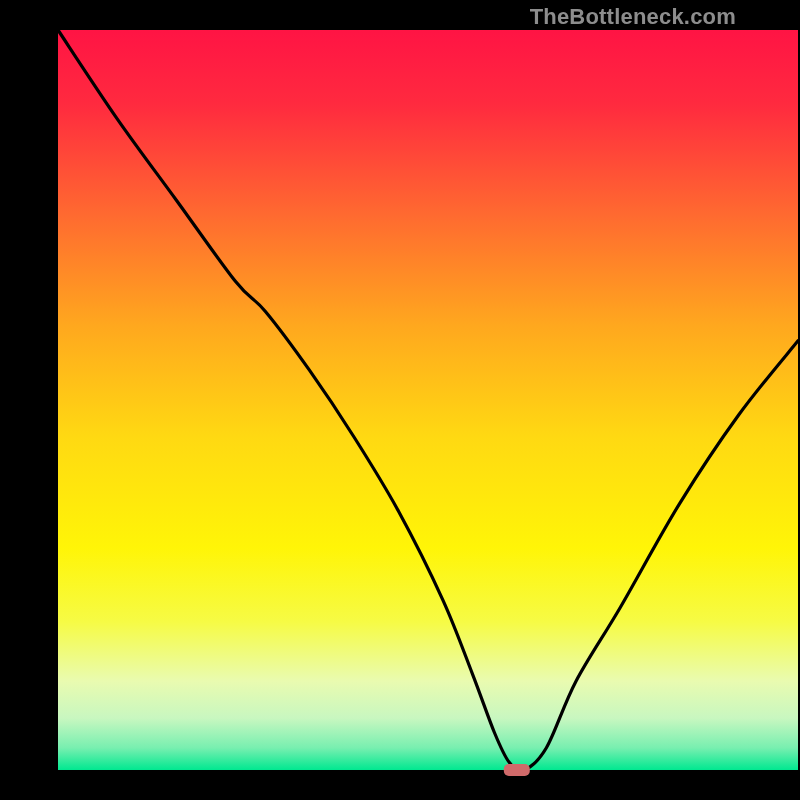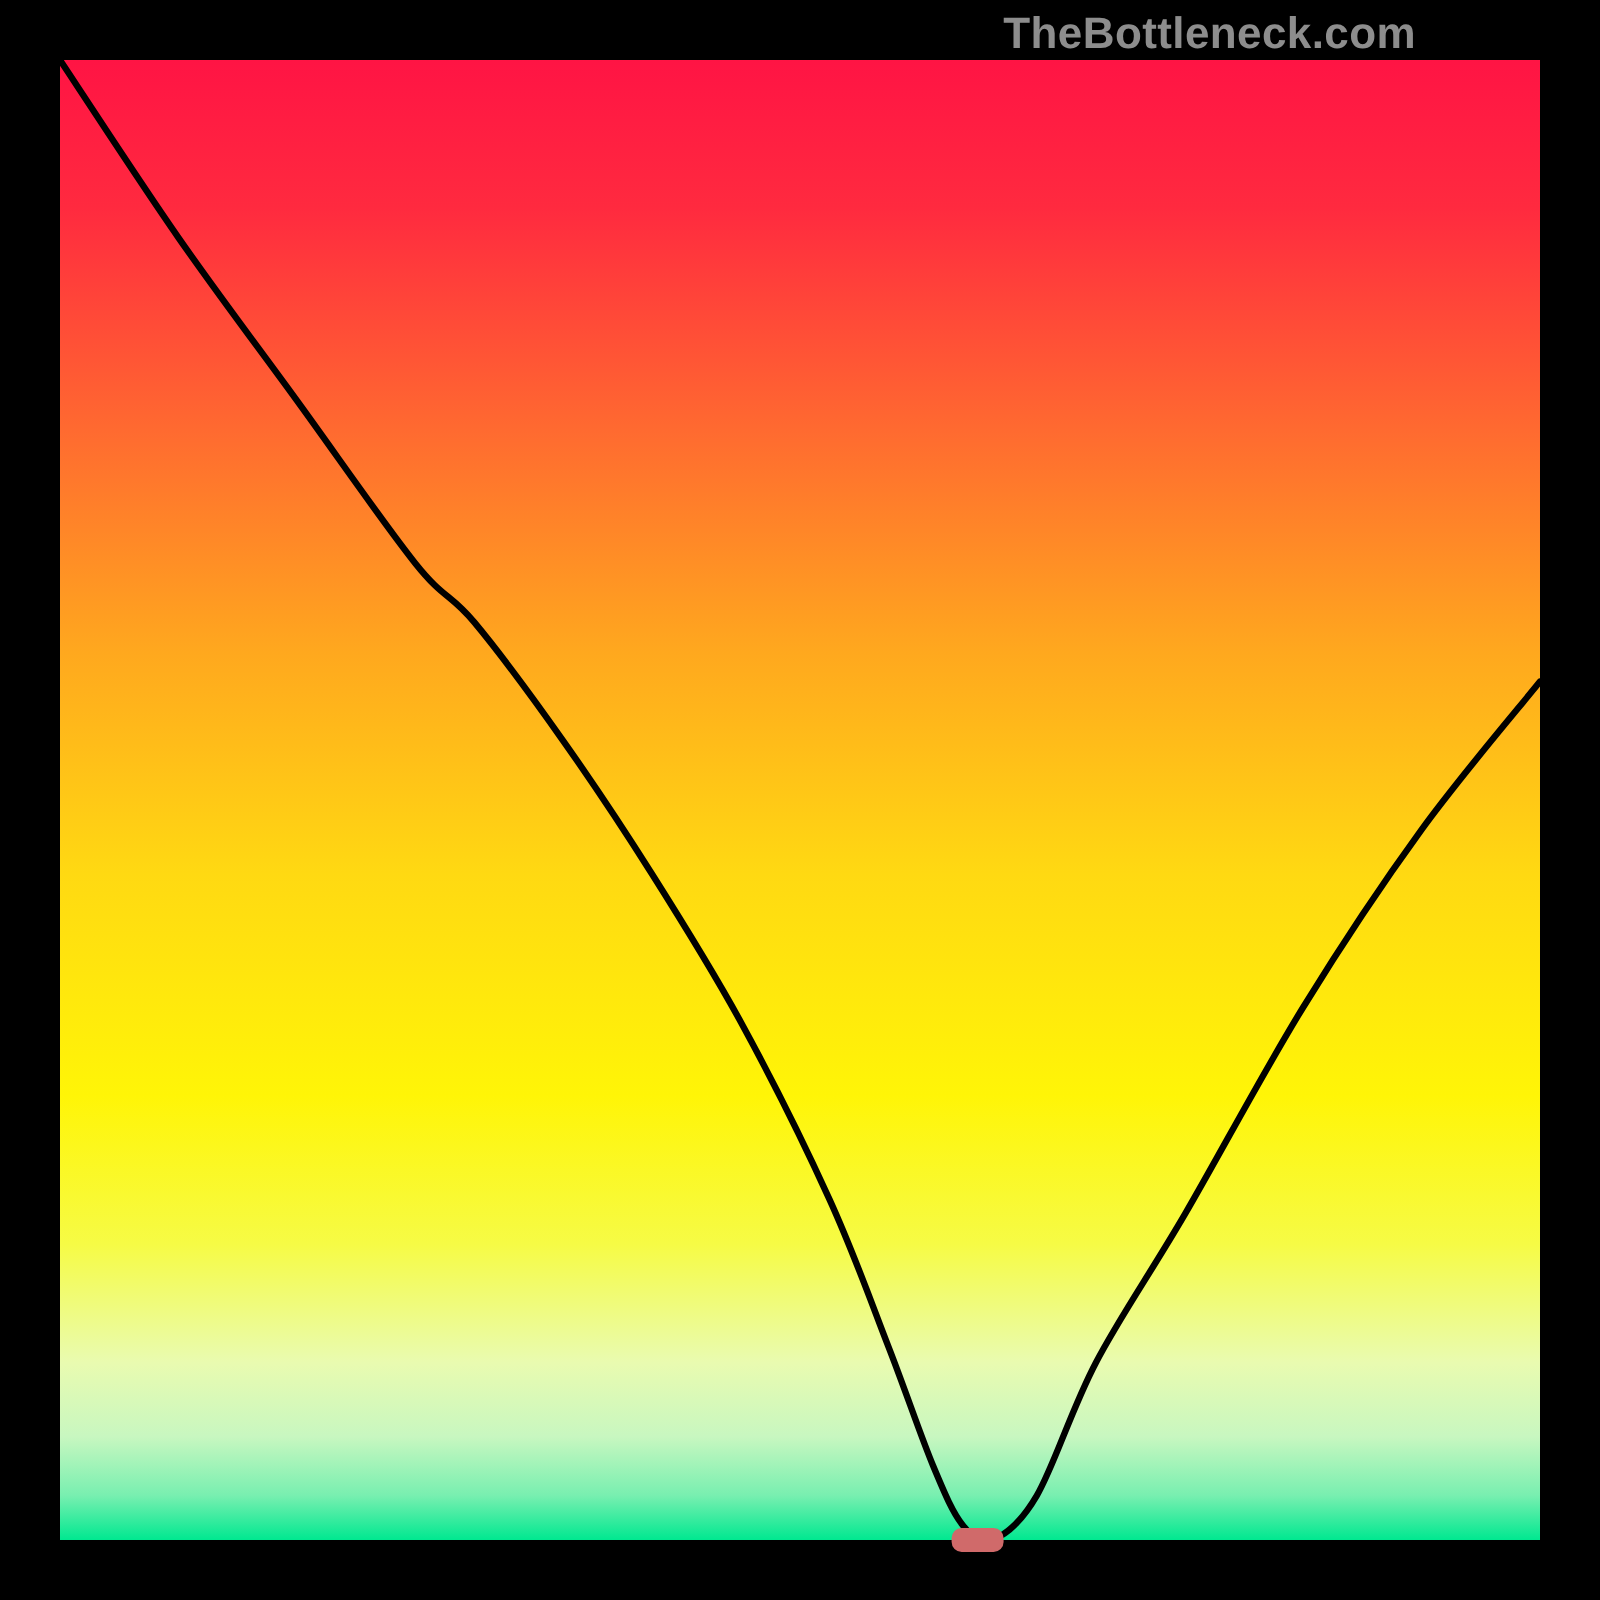--- a/index.html
+++ b/index.html
@@ -8,20 +8,21 @@
     width: 800px;
     height: 800px;
     background: #000;
     overflow: hidden;
   }
   .frame {
     position: relative;
     width: 720px;
     height: 800px;
     background: #000;
+    padding-left: 28px;
   }
   .watermark {
     position: absolute;
     top: 4px;
     right: 12px;
     font-family: Arial, Helvetica, sans-serif;
     font-size: 22px;
     font-weight: 600;
     color: #8d8d8d;
     letter-spacing: 0.2px;

